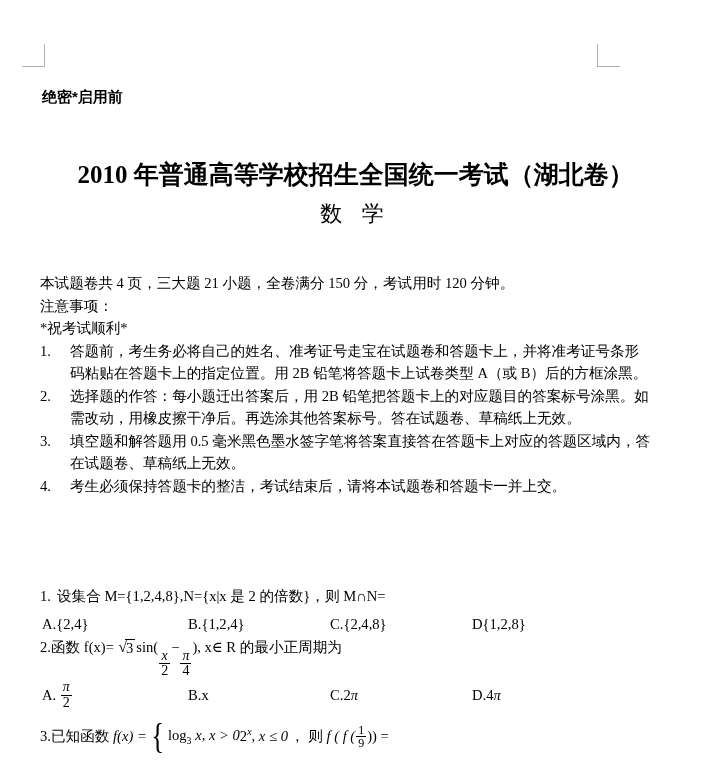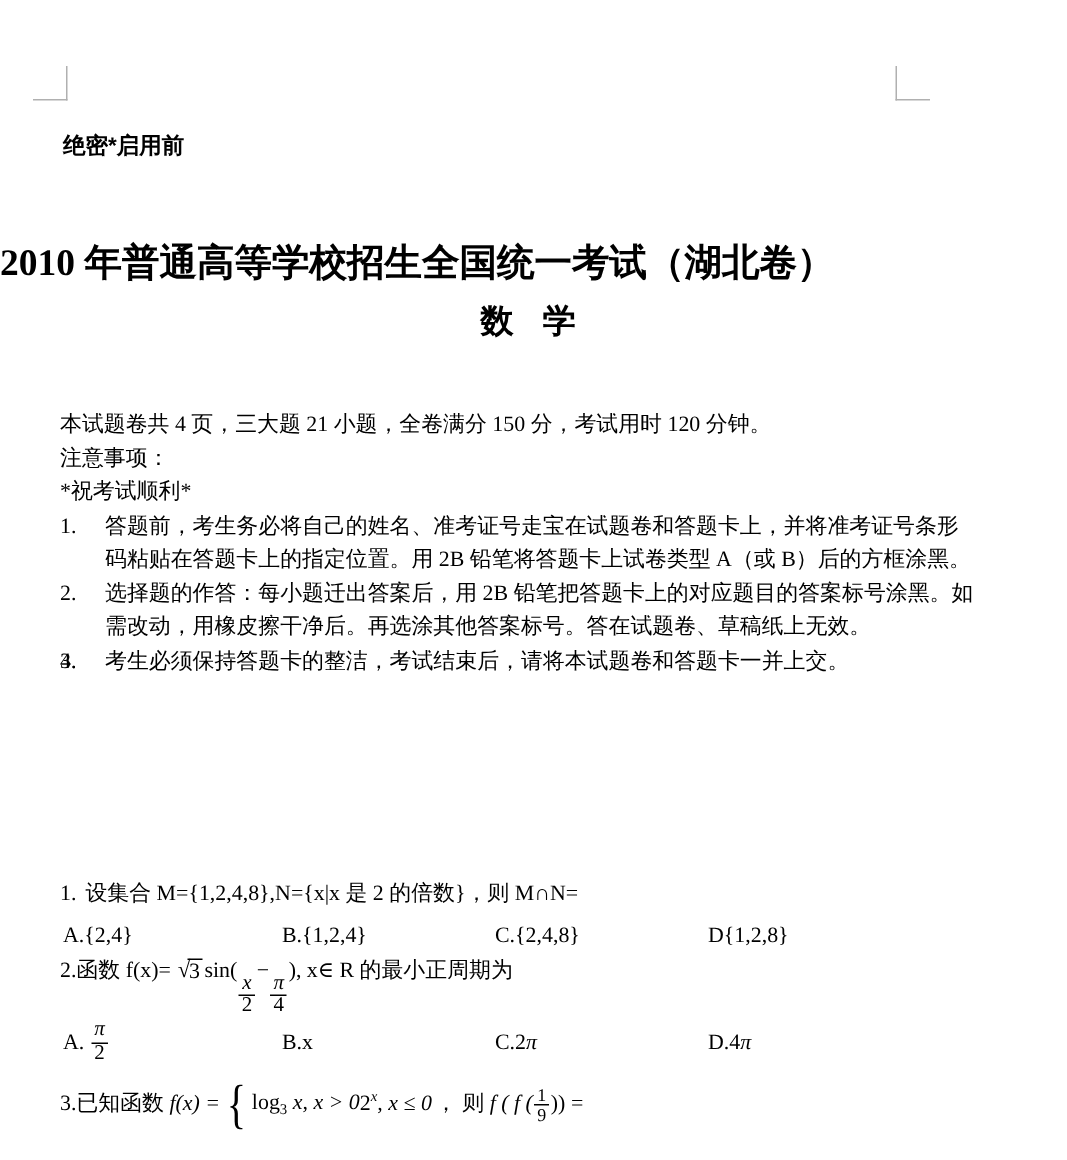--- a/index.html
+++ b/index.html
@@ -53,35 +53,35 @@
     font-size: 15px;
     letter-spacing: 0px;
     white-space: nowrap;
   }
 
   .main-title {
     position: absolute;
     left: 0;
     top: 158px;
     width: 711px;
-    text-align: left;
+    text-align: center;
     font-family: "Liberation Serif", "DejaVu Serif", serif;
     font-weight: bold;
     font-size: 25px;
     white-space: nowrap;
   }
 
   .sub-title {
     position: absolute;
     left: 0;
     top: 199px;
     width: 711px;
     text-align: center;
     font-family: "Liberation Serif", "DejaVu Serif", serif;
-    font-weight: bold;
+    font-weight: normal;
     font-size: 22px;
     letter-spacing: 7px;
     white-space: nowrap;
   }
 
   
   .body-block {
     position: absolute;
     left: 40px;
     top: 272px;
@@ -244,20 +244,21 @@
       <li class="notice-item">
         <span class="notice-num">1.</span>
         <span>答题前，考生务必将自己的姓名、准考证号走宝在试题卷和答题卡上，并将准考证号条形码粘贴在答题卡上的指定位置。用 2B 铅笔将答题卡上试卷类型 A（或 B）后的方框涂黑。</span>
       </li>
       <li class="notice-item">
         <span class="notice-num">2.</span>
         <span>选择题的作答：每小题迁出答案后，用 2B 铅笔把答题卡上的对应题目的答案标号涂黑。如需改动，用橡皮擦干净后。再选涂其他答案标号。答在试题卷、草稿纸上无效。</span>
       </li>
       <li class="notice-item">
         <span class="notice-num">3.</span>
+        <span>填空题和解答题用 0.5 毫米黑色墨水签字笔将答案直接答在答题卡上对应的答题区域内，答在试题卷、草稿纸上无效。</span>
       </li>
       <li class="notice-item">
         <span class="notice-num">4.</span>
         <span>考生必须保持答题卡的整洁，考试结束后，请将本试题卷和答题卡一并上交。</span>
       </li>
     </ul>
   </div>
 
 
   <div class="q-block" id="q1">

